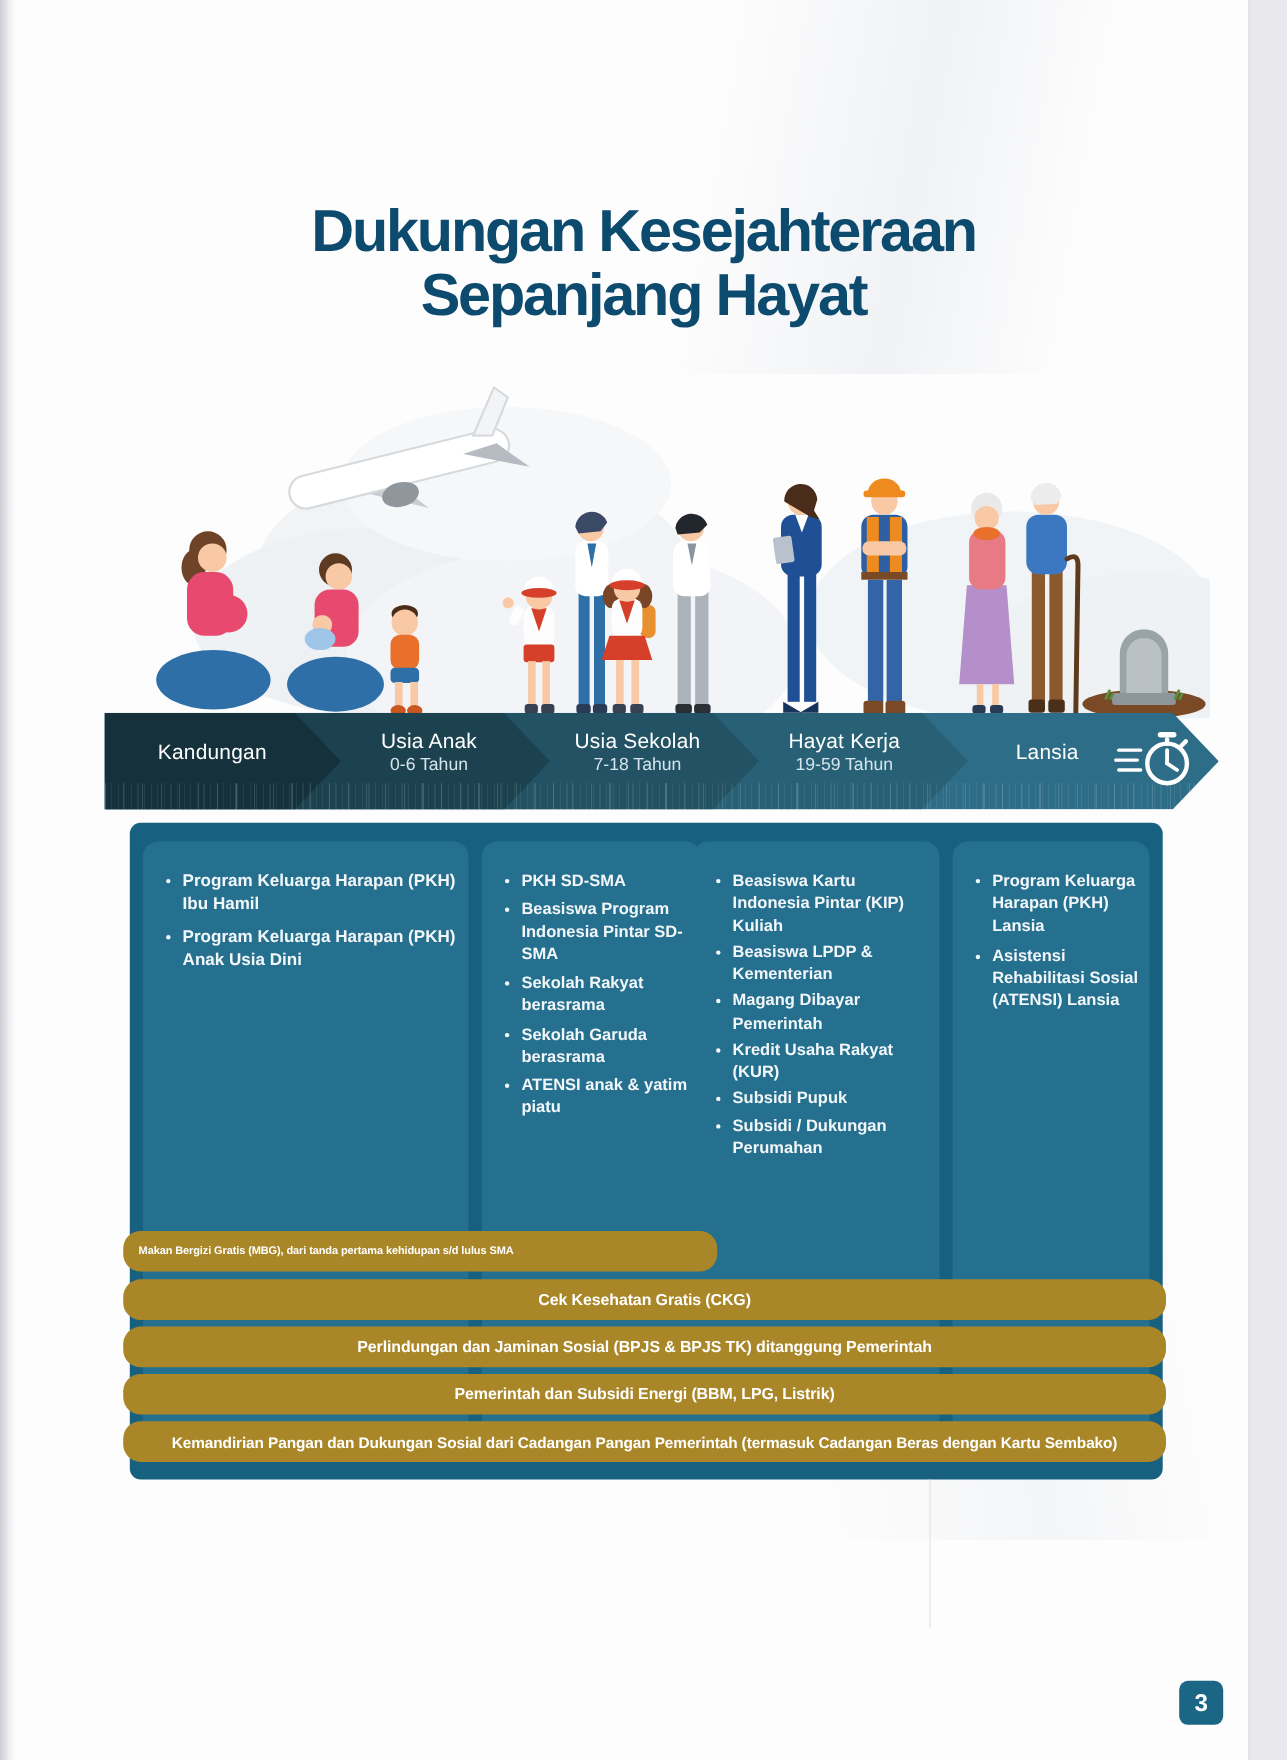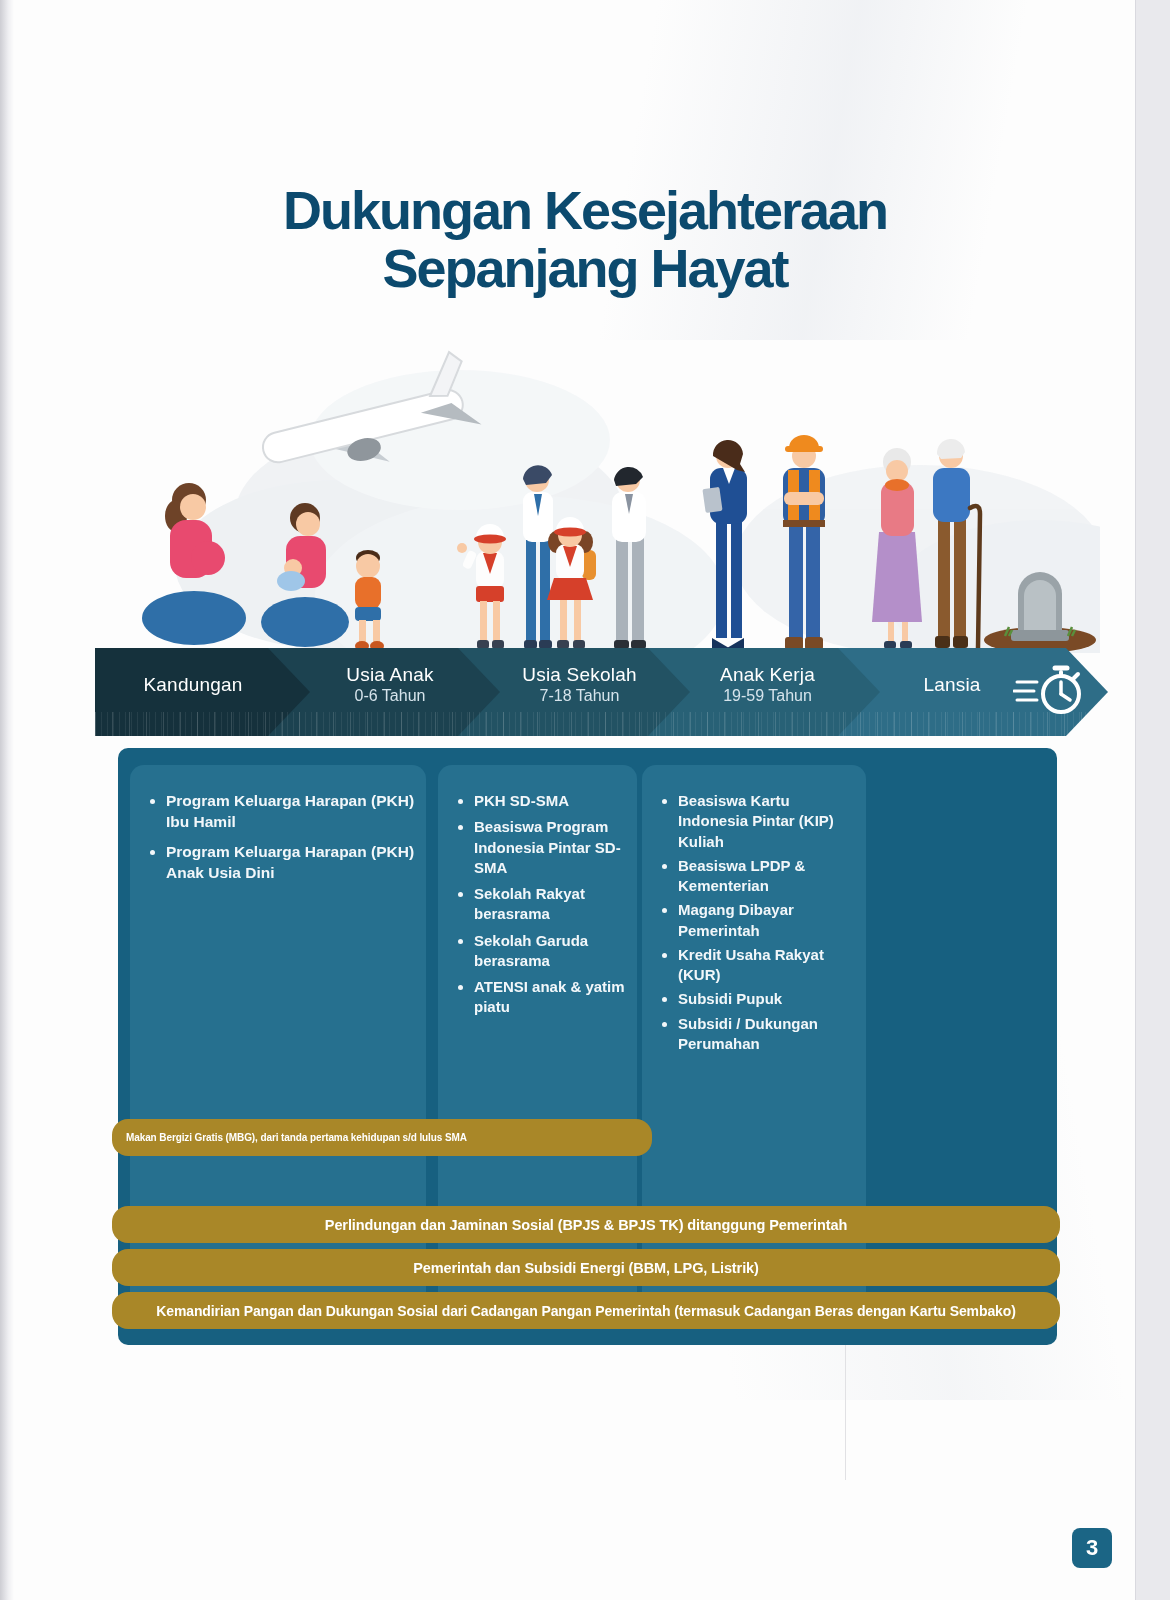--- a/index.html
+++ b/index.html
@@ -47,21 +47,21 @@
 
   
   .panel{position:absolute;left:118px;top:748px;width:939px;height:597px;
          background:#176080;border-radius:10px;}
   .card{position:absolute;top:17px;bottom:20px;background:#26708f;border-radius:14px;
         color:#f2f7fa;}
   .card ul{margin:26px 8px 0 14px;padding-left:22px;}
   .card li{font-weight:bold;line-height:1.35;}
   .card1{left:12px;width:296px;}  .card1 li{font-size:15.5px;margin-bottom:9px;}
   .card2{left:320px;width:199px;} .card2 li{font-size:15px;margin-bottom:6px;}
-  .card3{left:512px;width:224px;margin-left:12px;} .card3 li{font-size:15px;margin-bottom:4px;}
+  .card3{left:512px;width:224px;} .card3 li{font-size:15px;margin-bottom:4px;}
   .card4{left:748px;width:179px;} .card4 li{font-size:15px;margin-bottom:8px;}
 
   
   .bar{position:absolute;left:112px;width:948px;height:37px;background:#a98728;
        border-radius:16px;color:#fff;font-weight:bold;font-size:14.5px;
        display:flex;align-items:center;justify-content:center;letter-spacing:-0.1px;z-index:8;}
   .bar.narrow{width:540px;justify-content:flex-start;padding-left:14px;box-sizing:border-box;font-size:10px;}
   .bar.b1{top:1119px;} .bar.b2{top:1163px;} .bar.b3{top:1206px;}
   .bar.b4{top:1249px;} .bar.b5{top:1292px;font-size:14px;align-items:center;}
 
@@ -258,21 +258,21 @@
     </div>
     <div class="stage st2">
       <div class="lbl">Usia Anak</div>
       <div class="sub">0-6 Tahun</div>
     </div>
     <div class="stage st3">
       <div class="lbl">Usia Sekolah</div>
       <div class="sub">7-18 Tahun</div>
     </div>
     <div class="stage st4">
-      <div class="lbl">Anak Kerja</div>
+      <div class="lbl">Hayat Kerja</div>
       <div class="sub">19-59 Tahun</div>
     </div>
     <div class="stage st5">
       <div class="lbl">Lansia</div>
     </div>
     <svg class="stopwatch" viewBox="0 0 74 58">
       <g stroke="#ffffff" fill="none" stroke-linecap="round">
         <line x1="4" y1="20" x2="24" y2="20" stroke-width="3"></line>
         <line x1="1" y1="29" x2="21" y2="29" stroke-width="3"></line>
         <line x1="4" y1="38" x2="24" y2="38" stroke-width="3"></line>
@@ -305,25 +305,34 @@
     <div class="card card3">
       <ul>
           <li>Beasiswa Kartu Indonesia Pintar (KIP) Kuliah</li>
           <li>Beasiswa LPDP &amp; Kementerian</li>
           <li>Magang Dibayar Pemerintah</li>
           <li>Kredit Usaha Rakyat (KUR)</li>
           <li>Subsidi Pupuk</li>
           <li>Subsidi / Dukungan Perumahan</li>
         </ul>
     </div>
+    <div class="card card4">
+      <ul>
+          <li>Program Keluarga Harapan (PKH) Lansia</li>
+          <li>Asistensi Rehabilitasi Sosial (ATENSI) Lansia</li>
+        </ul>
+    </div>
   </div>
 
   <div class="bar narrow b1">
     <span>Makan Bergizi Gratis (MBG), dari tanda pertama kehidupan s/d lulus SMA</span>
   </div>
+  <div class="bar b2">
+    <span>Cek Kesehatan Gratis (CKG)</span>
+  </div>
   <div class="bar b3">
     <span>Perlindungan dan Jaminan Sosial (BPJS &amp; BPJS TK) ditanggung Pemerintah</span>
   </div>
   <div class="bar b4">
     <span>Pemerintah dan Subsidi Energi (BBM, LPG, Listrik)</span>
   </div>
   <div class="bar b5">
     <span>Kemandirian Pangan dan Dukungan Sosial dari Cadangan Pangan Pemerintah (termasuk Cadangan Beras dengan Kartu Sembako)</span>
   </div>
 

